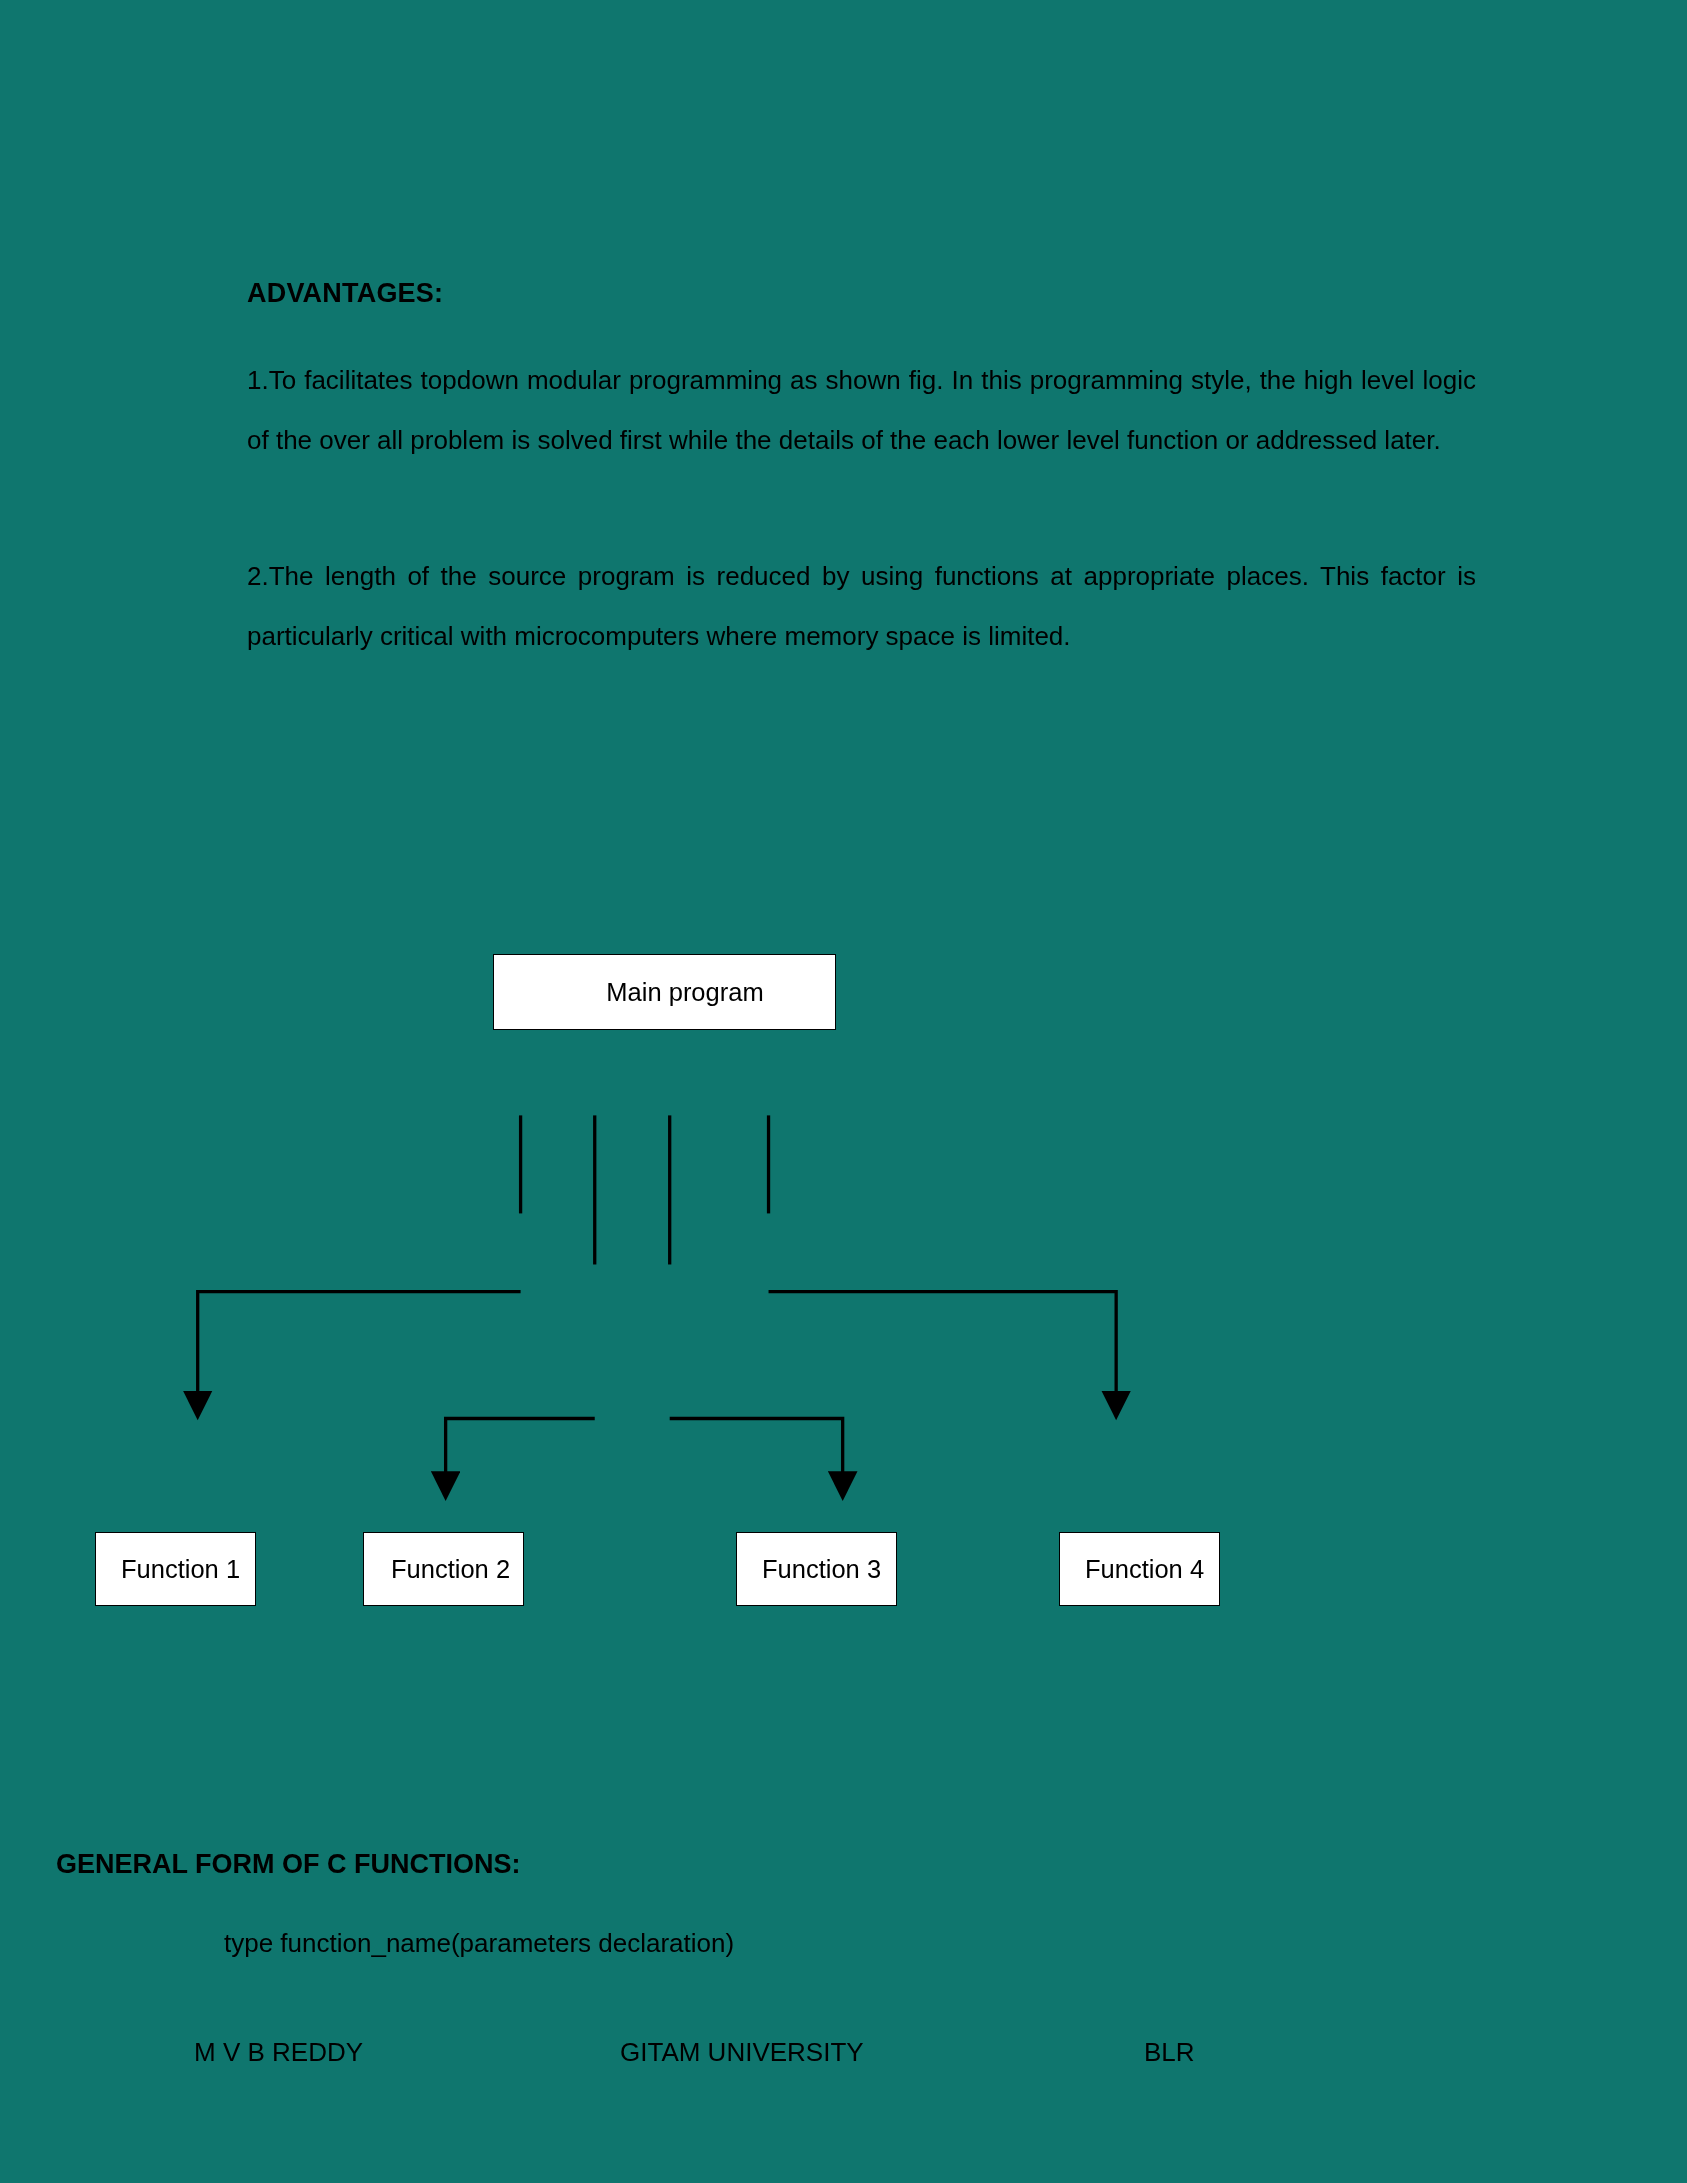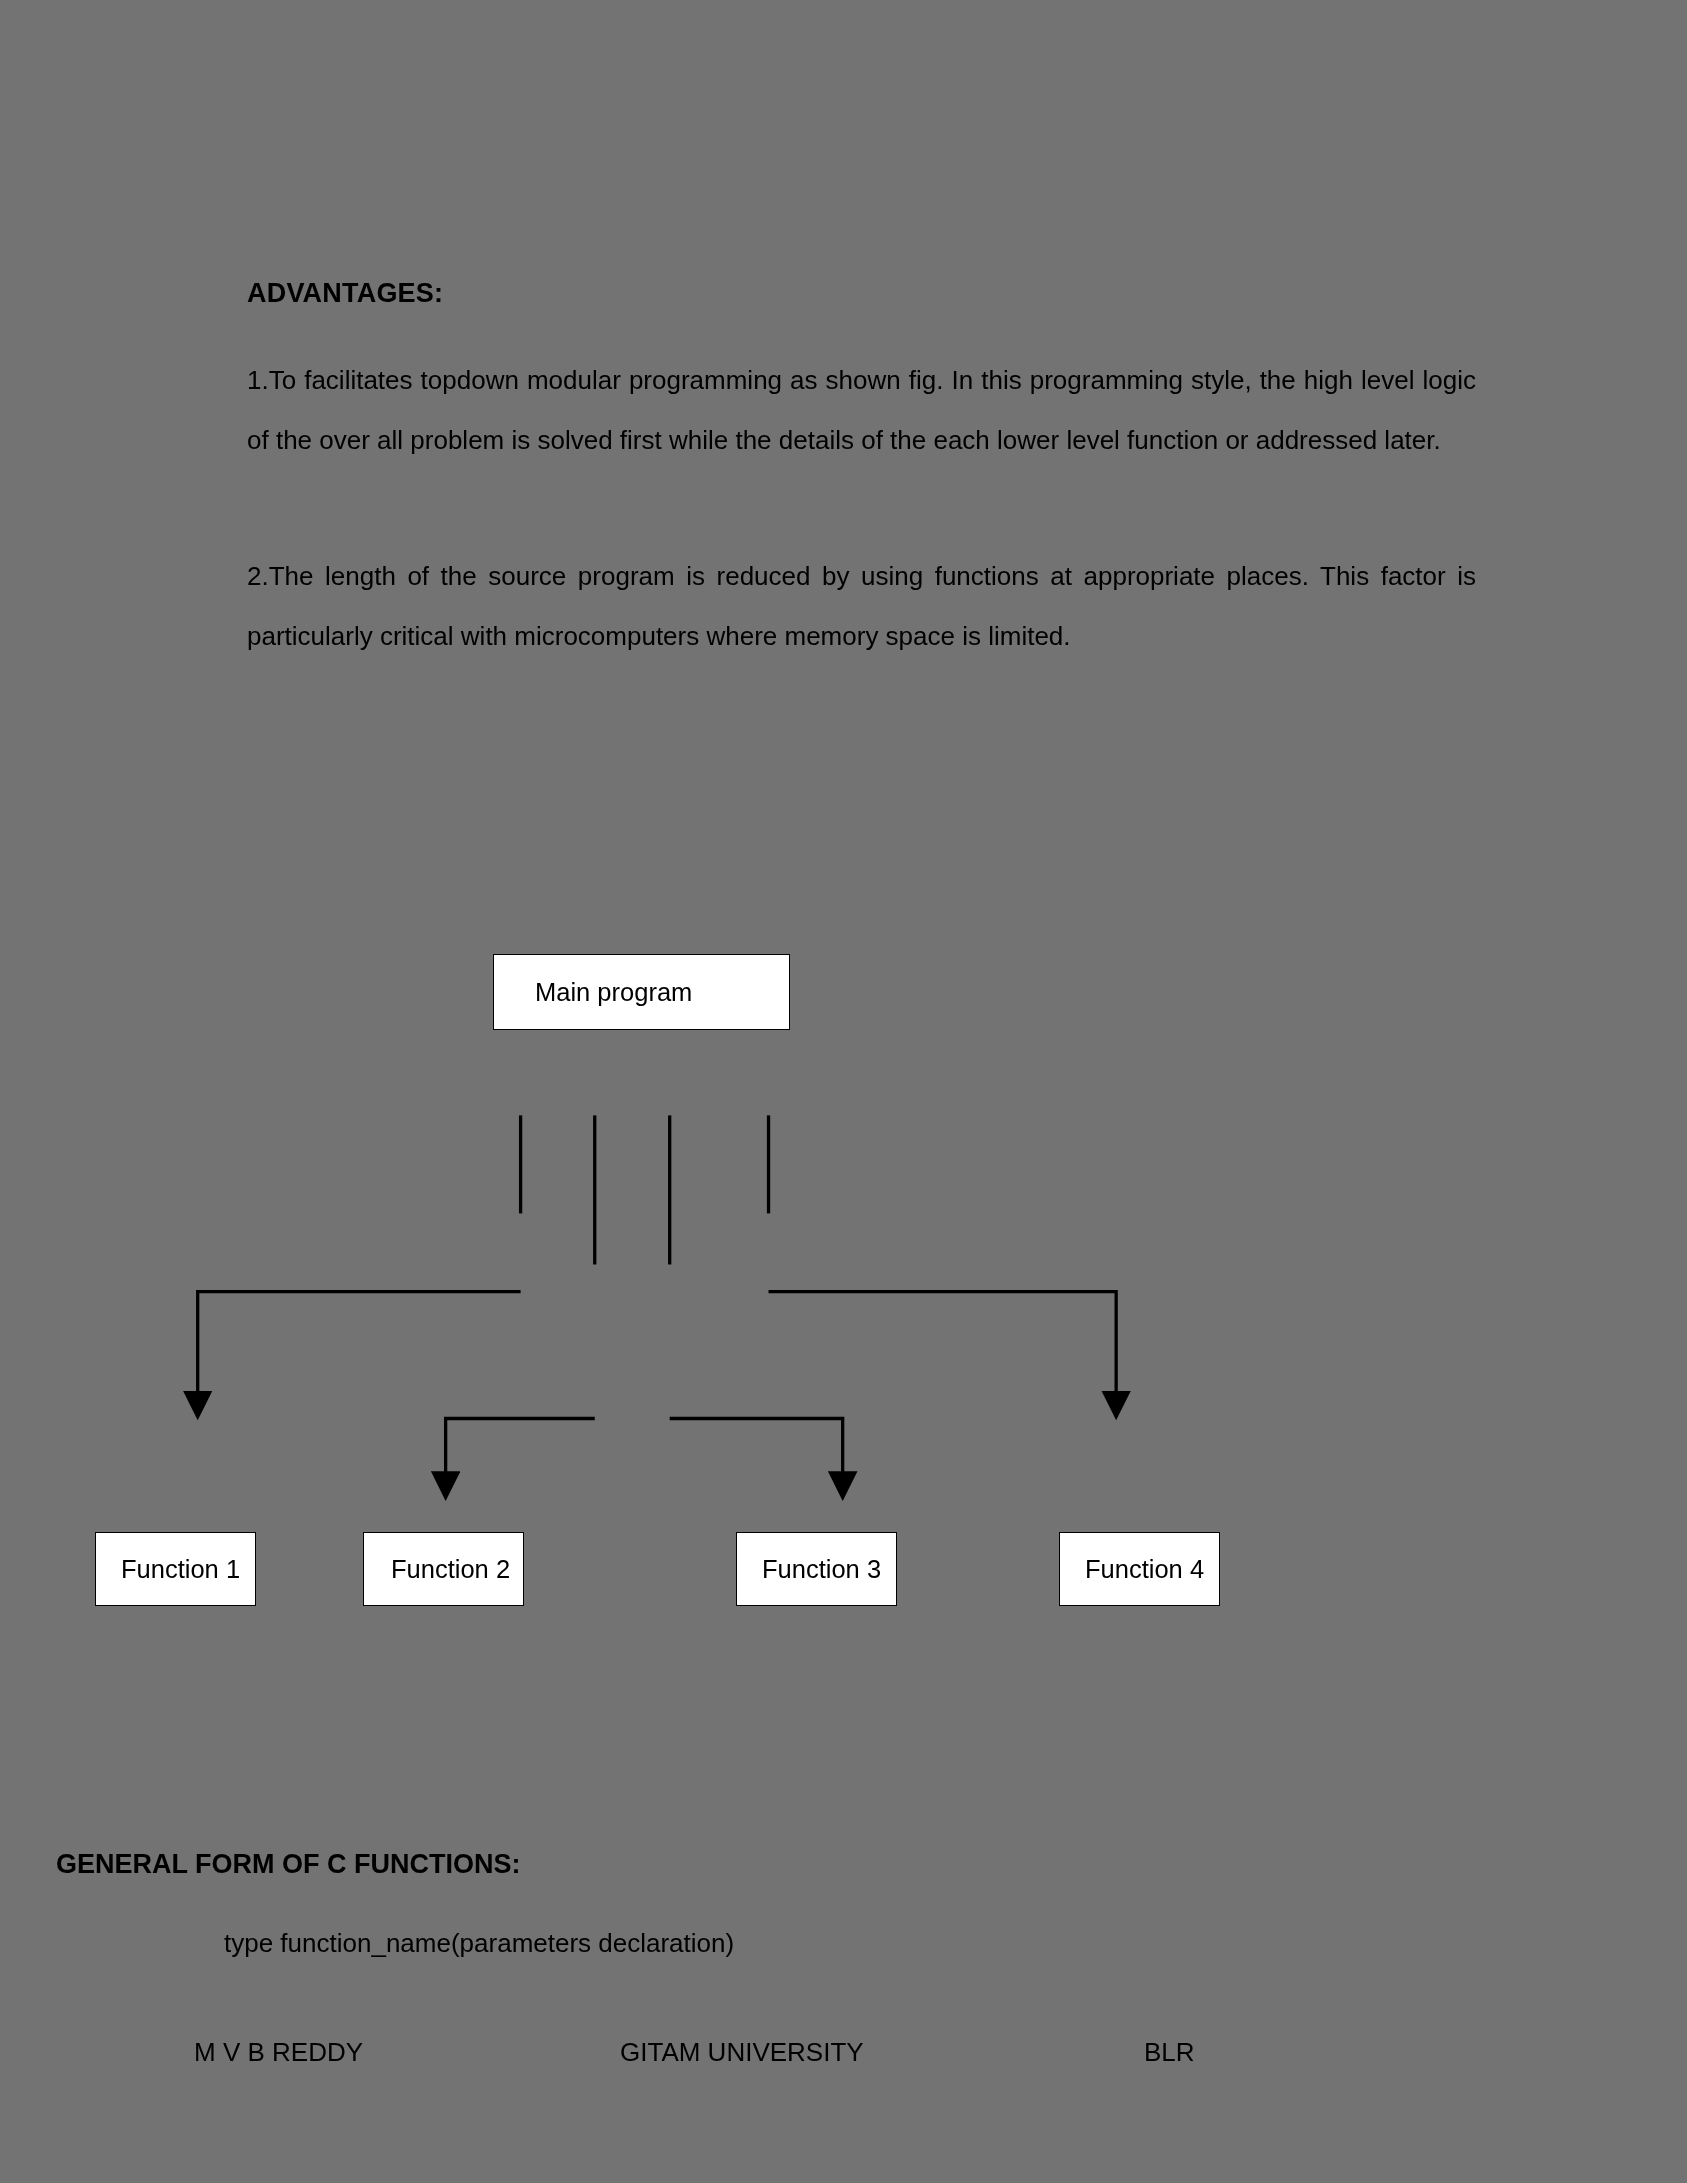--- a/index.html
+++ b/index.html
@@ -4,21 +4,21 @@
 <style>
   html, body {
     margin: 0;
     padding: 0;
     background: #ffffff;
   }
   .page {
     position: relative;
     width: 1687px;
     height: 2183px;
-    background: #737373;
+    background: #0f766e;
     font-family: "Liberation Sans", sans-serif;
     color: #000000;
     overflow: hidden;
   }
 
   
   .heading {
     position: absolute;
     left: 247px;
     top: 278px;
@@ -57,23 +57,24 @@
     display: flex;
     align-items: center;
     padding-left: 25px;
     font-size: 25.5px;
     font-family: "Liberation Sans", sans-serif;
     color: #000;
   }
   #main-program-box {
     left: 493px;
     top: 954px;
-    width: 297px;
+    width: 343px;
     height: 76px;
     padding-left: 41px;
+    justify-content: center;
   }
   .fn-box { height: 74px; top: 1532px; }
   #fn-box-1 { left: 95px;  width: 161px; }
   #fn-box-2 { left: 363px;  width: 161px; padding-left: 27px; }
   #fn-box-3 { left: 736px;  width: 161px; }
   #fn-box-4 { left: 1059px; width: 161px; }
 
   
   .section-title {
     position: absolute;

